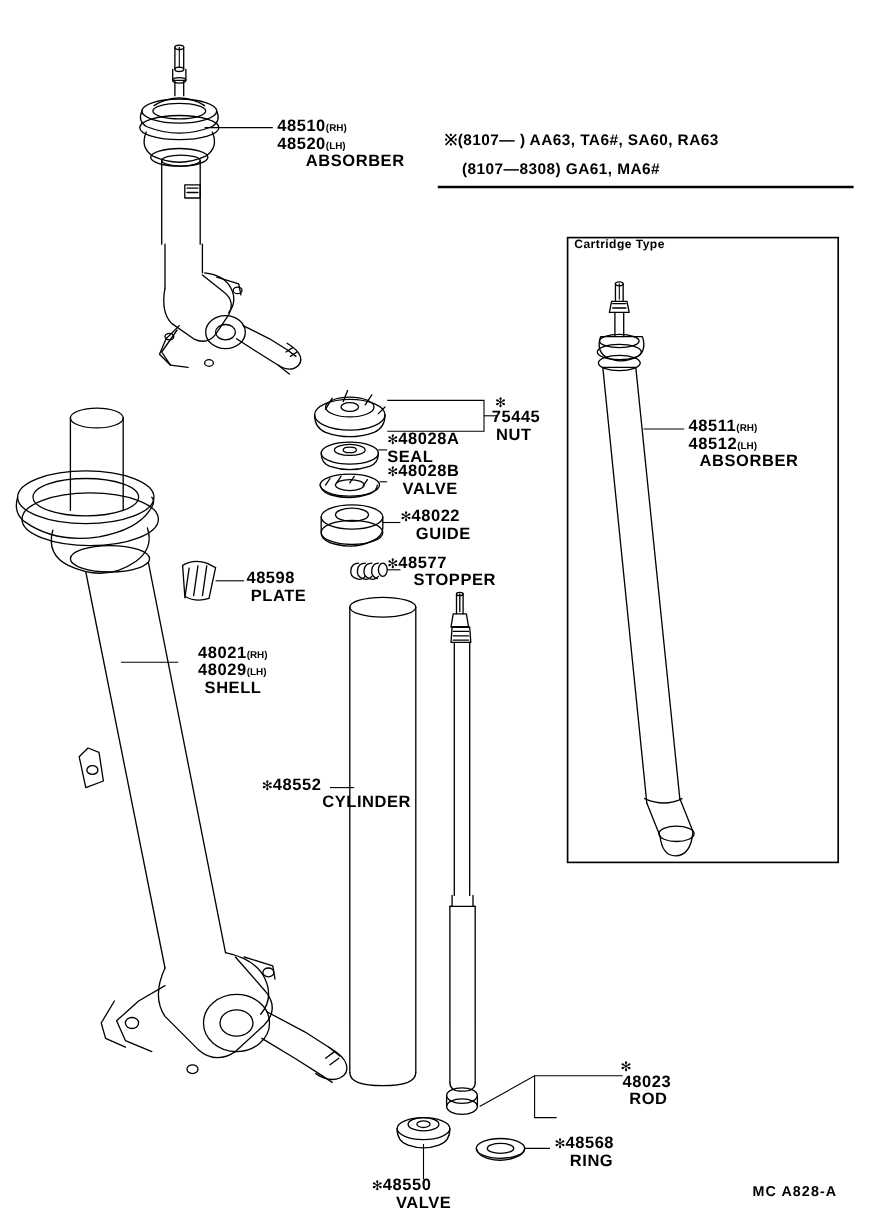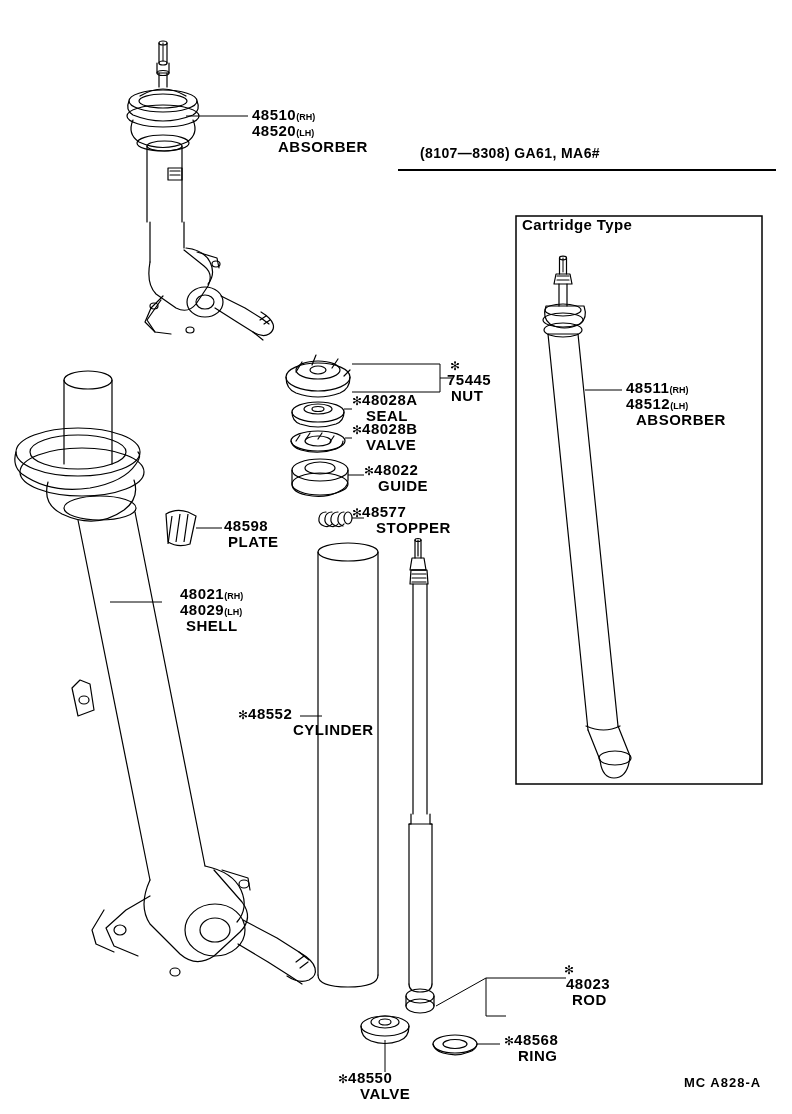--- a/index.html
+++ b/index.html
@@ -51,21 +51,21 @@
   .star {
     font-size: 12px;
     line-height: 1;
   }
   .hdr-text {
     font-size: 14px;
     font-weight: bold;
     letter-spacing: 0.4px;
   }
   .box-title {
-    font-size: 15px;
+    font-size: 11px;
     font-weight: bold;
     letter-spacing: 0.4px;
   }
   .footer {
     font-size: 13px;
     font-weight: bold;
     letter-spacing: 1px;
   }
   .row { display: flex; align-items: baseline; }
 </style>
@@ -285,20 +285,21 @@
 
     <g stroke="#000" stroke-width="2.2">
       <path d="M398 170 L776 170"></path>
     </g>
 
     <g stroke="#000" stroke-width="1.5" fill="none">
       <rect x="516" y="216" width="246" height="568"></rect>
     </g>
   </svg>
 
+  <div class="lbl hdr-text" style="left:404px; top:120px;">※(8107—        ) AA63, TA6#, SA60, RA63</div>
   <div class="lbl hdr-text" style="left:420px; top:146px;">(8107—8308) GA61, MA6#</div>
 
   <div class="lbl box-title" style="left:522px; top:217px;">Cartridge Type</div>
 
   <div class="lbl" style="left:252px; top:107px;">
     <div class="row">
       <span class="code">48510</span>
       <span class="side">(RH)</span>
     </div>
     <div class="row">
@@ -316,21 +317,21 @@
   <div class="lbl" style="left:447px; top:372px;">
     <div class="code">75445</div>
     <div class="sub" style="margin-left:4px;">NUT</div>
   </div>
 
   <div class="lbl" style="left:352px; top:392px;">
     <div class="row">
       <span class="star">✻</span>
       <span class="code">48028A</span>
     </div>
-    <div class="sub" style="margin-left:14px;">SEAL</div>
+    <div class="sub" style="">SEAL</div>
   </div>
 
   <div class="lbl" style="left:352px; top:421px;">
     <div class="row">
       <span class="star">✻</span>
       <span class="code">48028B</span>
     </div>
     <div class="sub" style="margin-left:14px;">VALVE</div>
   </div>
 

